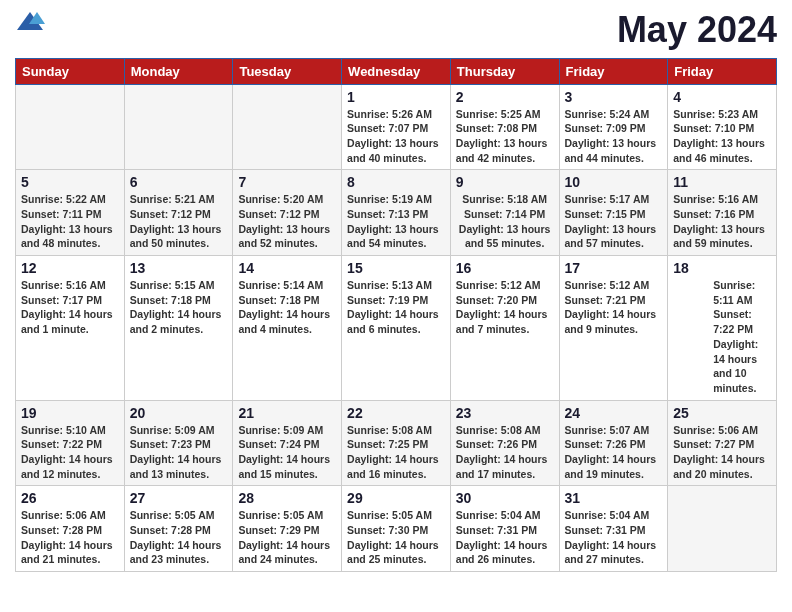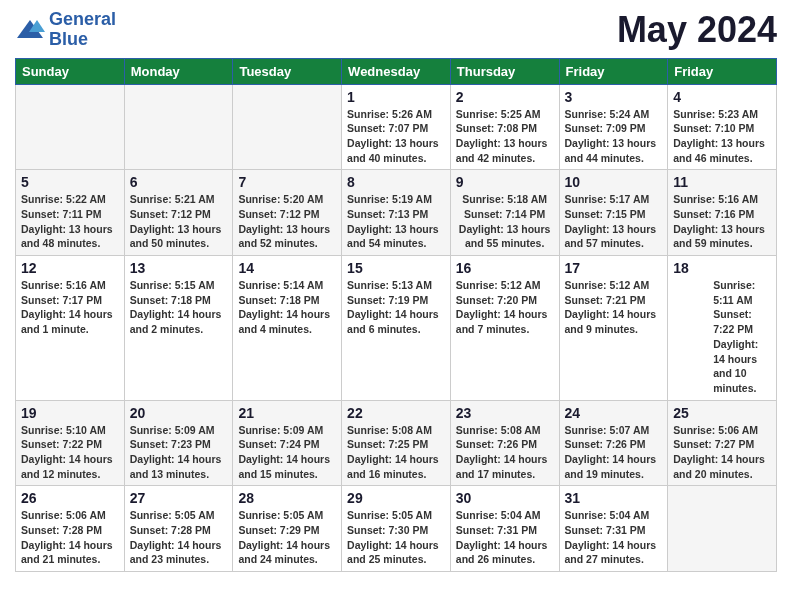--- a/index.html
+++ b/index.html
@@ -51,21 +51,21 @@
       font-size: 15px;
       color: #333;
       font-style: italic;
     }
     .calendar {
       width: 100%;
       border-collapse: collapse;
       border: 1px solid #ccc;
     }
     .calendar th {
-      background: #15803d;
+      background: #b91c1c;
       color: #fff;
       text-align: left;
       padding: 5px 6px;
       font-size: 13px;
       font-weight: bold;
       border: 1px solid #2b5ea7;
     }
     .calendar td {
       border: 1px solid #ccc;
       vertical-align: top;
@@ -95,24 +95,20 @@
 </head>
 <body>
 
 <div class="container">
   <div class="header">
     <div class="logo">
       <svg class="logo-icon" viewBox="0 0 30 24">
         <polygon points="15,2 28,20 2,20" fill="#2b5ea7"></polygon>
         <polygon points="22,2 30,14 14,14" fill="#4a9fd4"></polygon>
       </svg>
-      <div class="logo-text">
-        <div><span>General</span></div>
-        <div><span style="color:#2b5ea7;">Blue</span></div>
-      </div>
     </div>
     <div class="title-block">
       <div class="month-title">May 2024</div>
     </div>
   </div>
 
   <table class="calendar">
     <thead>
       <tr>
       <th>Sunday</th>

